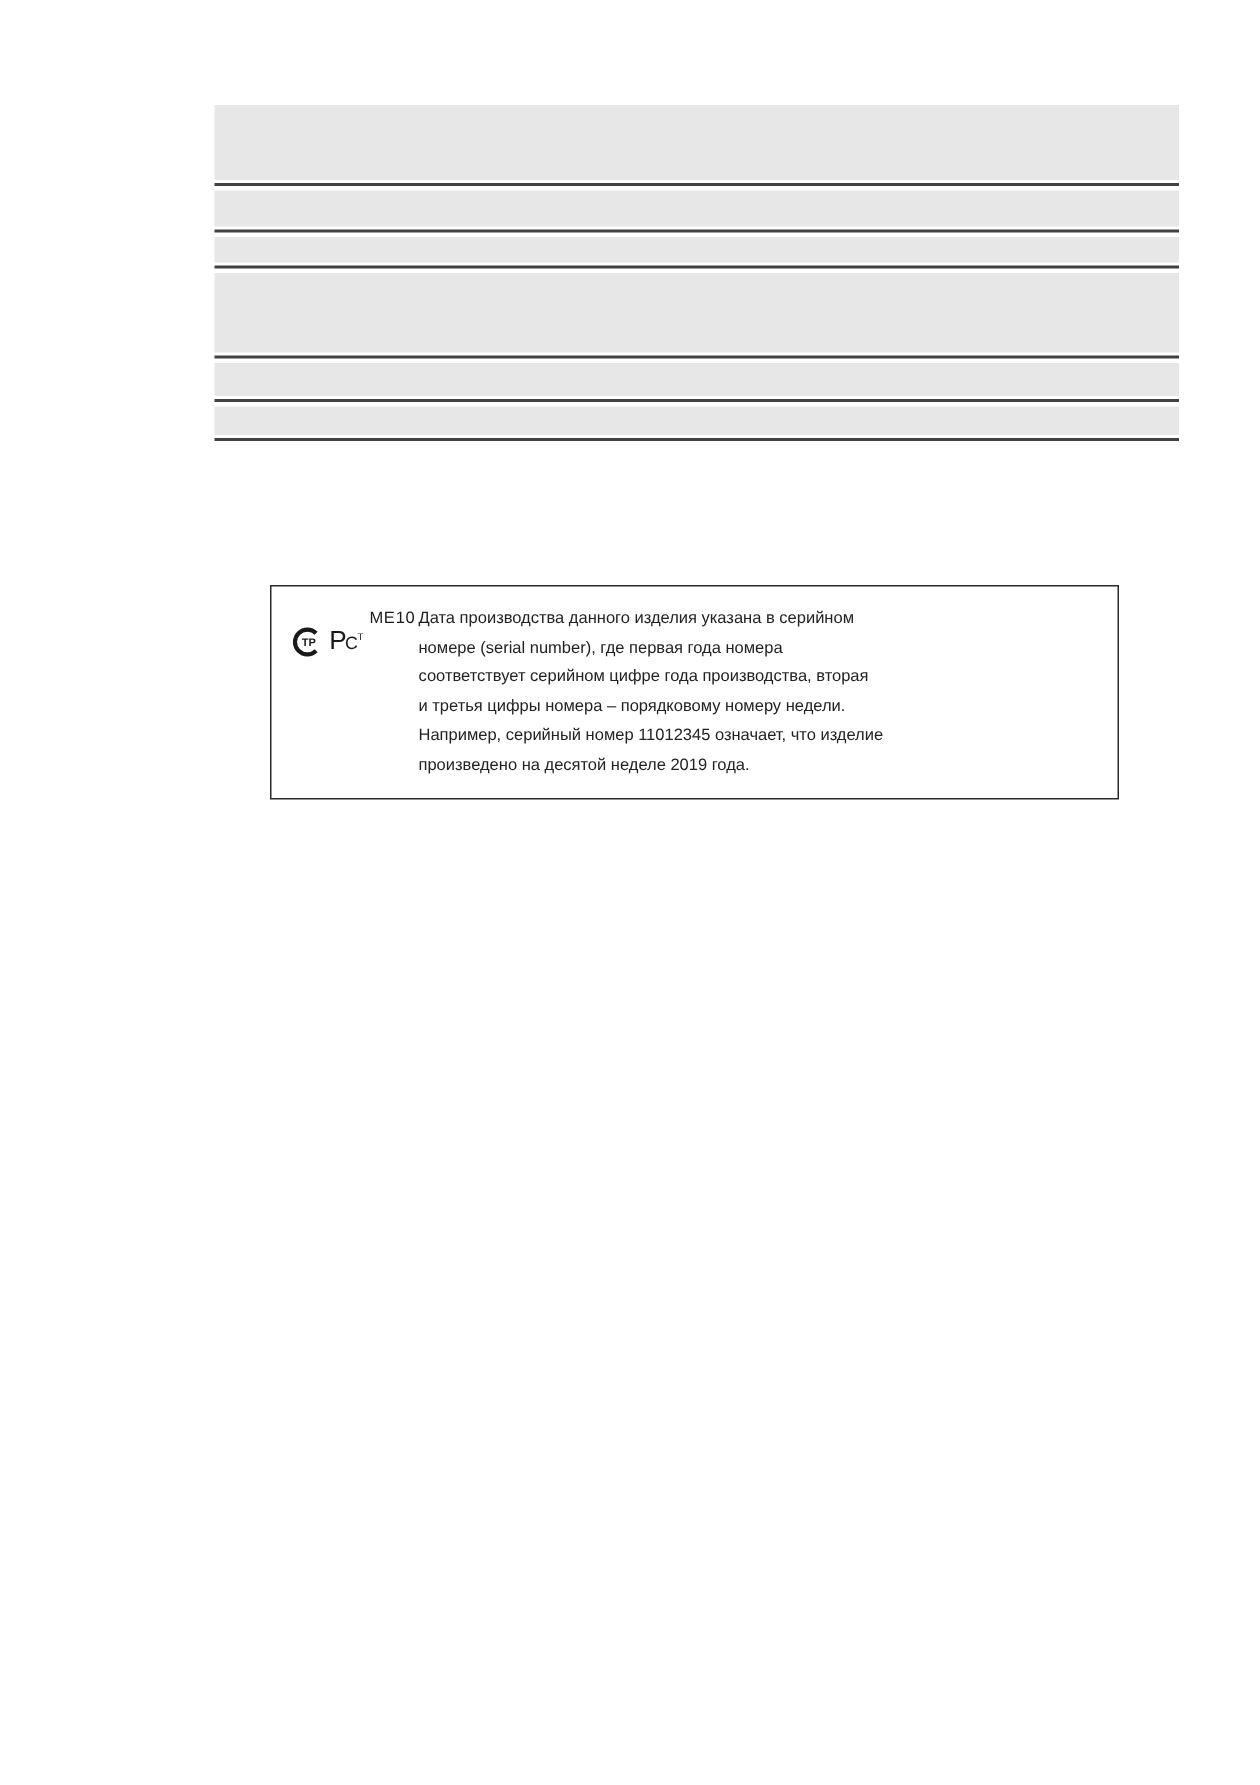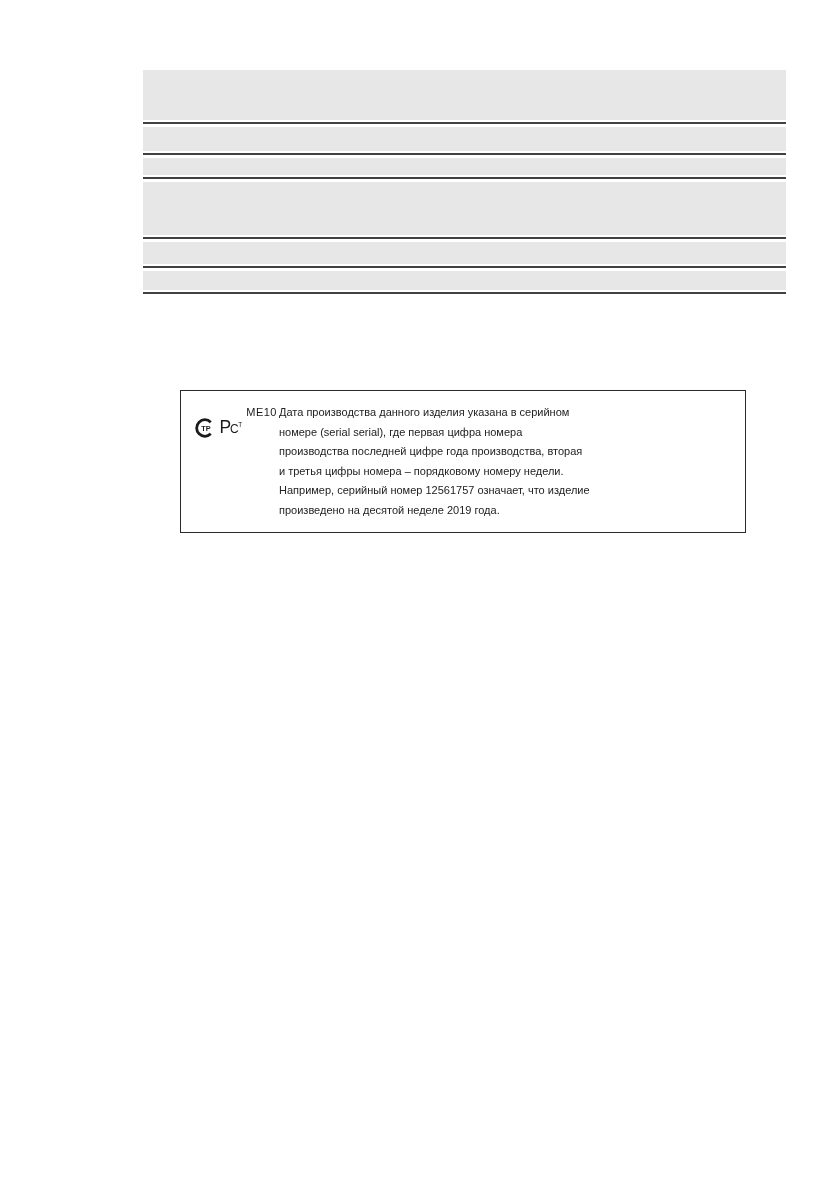--- a/index.html
+++ b/index.html
@@ -116,20 +116,20 @@
     <svg class="mark-gost" width="60" height="44" viewBox="0 0 60 44">
       <text x="1" y="35" font-size="38" font-weight="normal">Р</text>
       <text x="24" y="35" font-size="26">С</text>
       <text x="42" y="21" font-size="14">Т</text>
     </svg>
     <div class="gost-code">МЕ10</div>
   </div>
 
   <div class="text-col">
     <div class="prod-line">Дата производства данного изделия указана в серийном</div>
-    <div class="prod-line">номере (serial serial), где первая цифра номера</div>
-    <div class="prod-line">производства последней цифре года производства, вторая</div>
+    <div class="prod-line">номере (serial number), где первая года номера</div>
+    <div class="prod-line">соответствует серийном цифре года производства, вторая</div>
     <div class="prod-line">и третья цифры номера – порядковому номеру недели.</div>
-    <div class="prod-line">Например, серийный номер 12561757 означает, что изделие</div>
+    <div class="prod-line">Например, серийный номер 11012345 означает, что изделие</div>
     <div class="prod-line">произведено на десятой неделе 2019 года.</div>
   </div>
 
 </div>
 
 </body></html>

